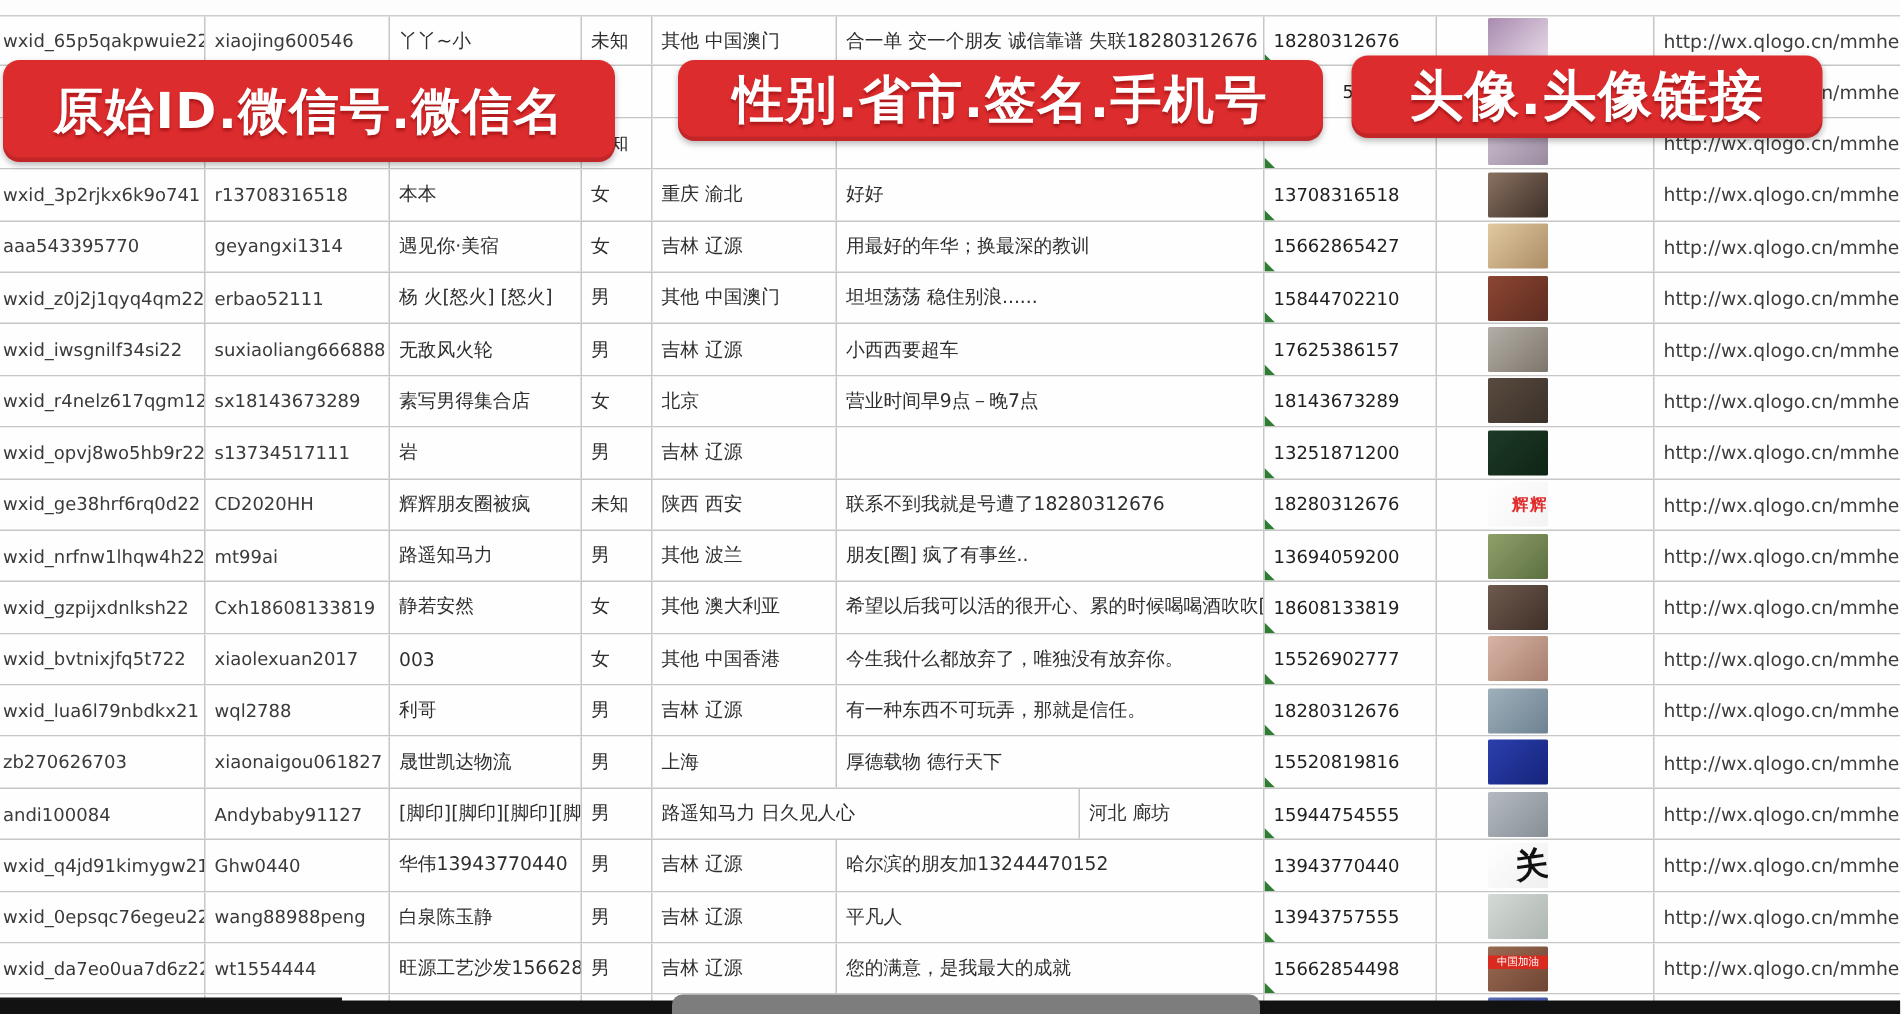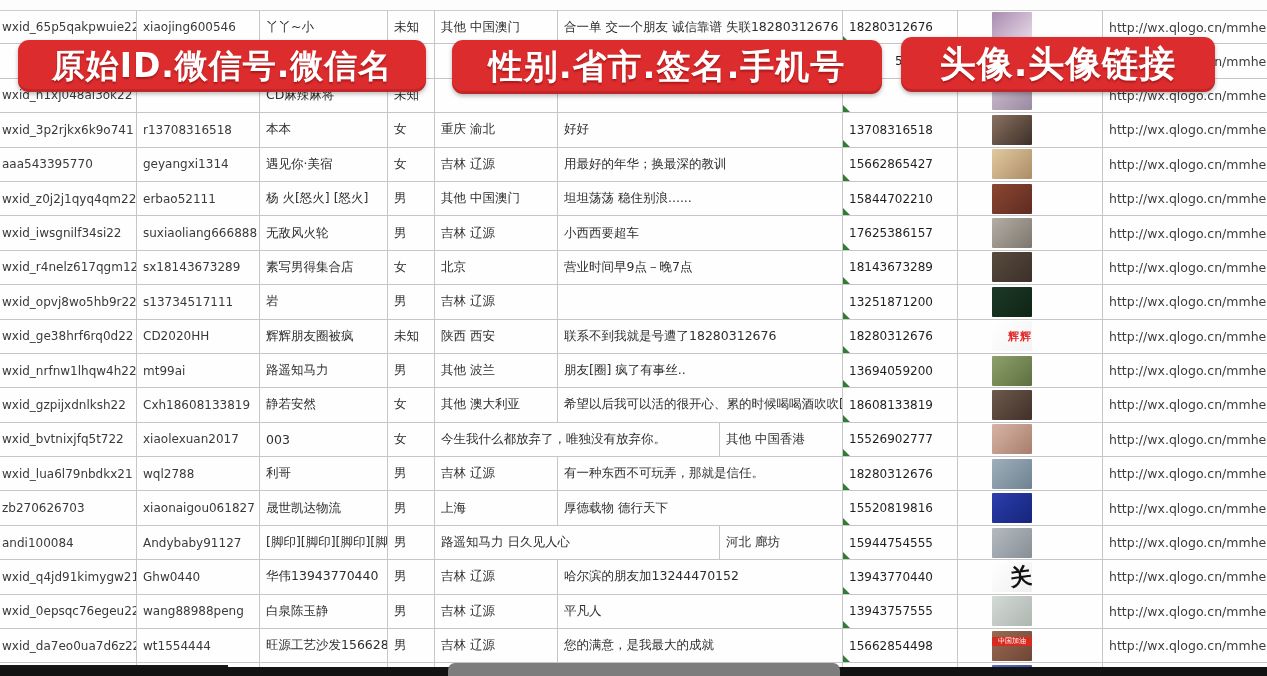--- a/index.html
+++ b/index.html
@@ -19,21 +19,21 @@
   .c-phone.indent{padding-left:52px;}
   .c-avatar{width:145px;}
   .c-link{width:164px;border-right:none;font-size:12.5px;color:#3d3d3d;}
   .green-mark{position:absolute;left:0;bottom:0;width:0;height:0;border-left:7px solid #2e7d32;border-top:7px solid transparent;}
   .avatar{width:40px;height:30px;margin-left:28px;border-radius:1px;display:flex;align-items:center;justify-content:flex-end;overflow:hidden;position:relative;flex-shrink:0;}
   .avatar-label{display:none;}
   .avatar.red-text .avatar-label{display:block;color:#e02a2a;font-weight:bold;font-size:11px;letter-spacing:1px;}
   .avatar.black-calligraphy .avatar-label{display:block;color:#111;font-weight:bold;font-size:22px;font-family:"DejaVu Serif","Liberation Serif",serif;transform:rotate(-8deg);}
   .avatar.red-strip .avatar-label{display:block;position:absolute;left:0;right:0;bottom:15px;background:#d92a20;color:#fff;font-size:7px;text-align:center;line-height:9px;margin-top:48px;}
   .banner{position:absolute;background:#dd2c2e;color:#ffffff;font-weight:bold;display:flex;align-items:center;justify-content:center;border-radius:11px;text-shadow:0 2px 2px rgba(110,0,0,.45);box-shadow:0 2px 4px rgba(0,0,0,.28), inset 0 -3px 0 rgba(0,0,0,.12);letter-spacing:1px;white-space:nowrap;}
-  .banner-1{left:2px;top:40px;width:408px;height:52px;font-size:33px;margin-left:16px;}
+  .banner-1{left:2px;top:40px;width:408px;height:68px;font-size:33px;}
   .banner-2{left:452px;top:40px;width:430px;height:54px;font-size:34px;}
   .banner-3{left:901px;top:37px;width:314px;height:55px;font-size:36px;}
   .bottom-bar{position:absolute;left:0;right:0;bottom:0;height:9px;background:#121212;}
   .scrubber-pill{position:absolute;left:448px;bottom:0;width:392px;height:13px;background:#7d7d7d;border-radius:7px 7px 0 0;}
   .corner-shade{position:absolute;left:0;bottom:0;width:228px;height:11px;background:#161616;}
 </style>
 </head>
 <body>
 
 <div class="sheet">
@@ -417,25 +417,25 @@
         </div>
     <div class="cell c-wid">
           <span class="txt">xiaolexuan2017</span>
         </div>
     <div class="cell c-name">
           <span class="txt">003</span>
         </div>
     <div class="cell c-gender">
           <span class="txt">女</span>
         </div>
+    <div class="cell c-region">
+          <span class="txt">其他 中国香港</span>
+        </div>
     <div class="cell c-sig">
           <span class="txt">今生我什么都放弃了，唯独没有放弃你。</span>
-        </div>
-    <div class="cell c-region">
-          <span class="txt">其他 中国香港</span>
         </div>
     <div class="cell c-phone">
           <span class="txt">15526902777</span>
           <span class="green-mark"></span>
         </div>
     <div class="cell c-avatar">
           <div class="avatar" style="background: linear-gradient(135deg, rgb(216, 180, 164), rgb(168, 126, 110));"></div>
         </div>
     <div class="cell c-link">
           <span class="txt">http://wx.qlogo.cn/mmhead</span>

